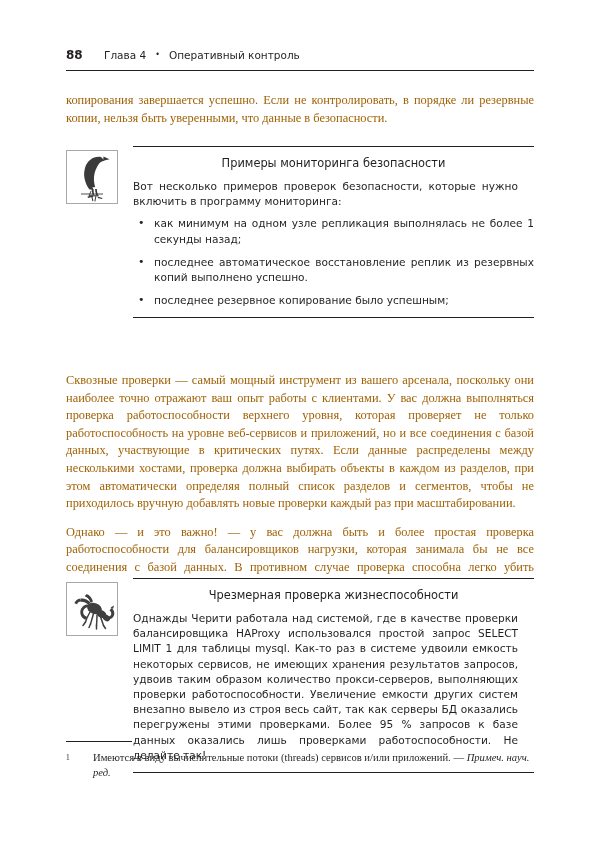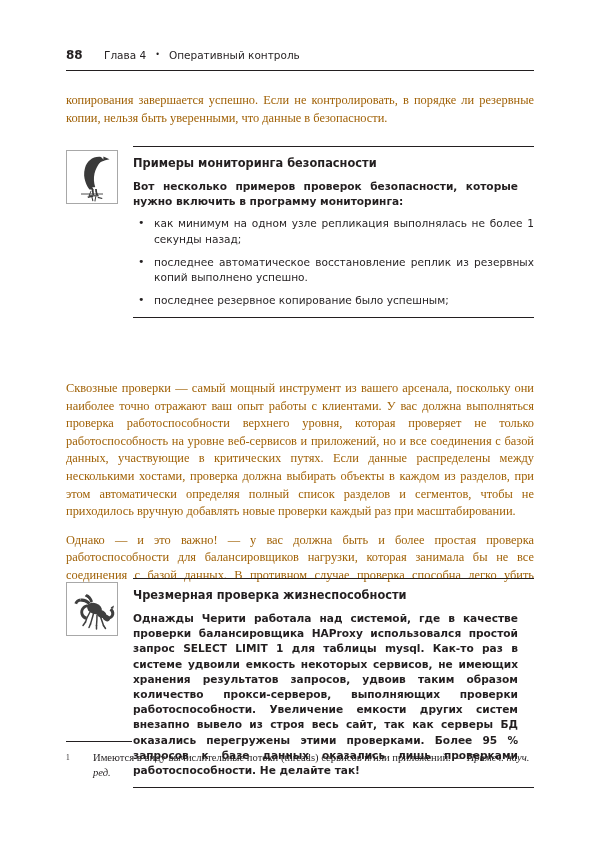--- a/index.html
+++ b/index.html
@@ -110,34 +110,34 @@
     position: relative;
   }
   .callout-rule {
     width: 401px;
     height: 1px;
     background: #231f20;
   }
   .callout-rule.bottom { margin-top: 9px; }
   .callout-title {
     font-family: "DejaVu Sans", "Liberation Sans", sans-serif;
-    font-weight: bold;
+    font-weight: normal;
     font-size: 11.4px;
     color: #231f20;
     margin: 9px 0 0 0;
     line-height: 15px;
+    text-align: center;
   }
   .callout-text {
     font-family: "DejaVu Sans", "Liberation Sans", sans-serif;
     font-size: 10.6px;
     line-height: 15.2px;
     color: #231f20;
     margin: 8px 16px 0 0;
     text-align: justify;
-    font-weight: bold;
   }
   ul.callout-list {
     list-style: none;
     margin: 7px 0 0 0;
     padding: 0;
   }
   ul.callout-list li {
     font-family: "DejaVu Sans", "Liberation Sans", sans-serif;
     font-size: 10.6px;
     line-height: 15.2px;
@@ -236,21 +236,21 @@
       <ul class="callout-list">
         <li>как минимум на одном узле репликация выполнялась не более 1 секунды назад;</li>
         <li>последнее автоматическое восстановление реплик из резервных копий выполнено успешно.</li>
         <li>последнее резервное копирование было успешным;</li>
       </ul>
       <div class="callout-rule bottom"></div>
     </div>
   </div>
 
 
-  <div class="body-col" style="top:380px;">
+  <div class="body-col" style="top:372px;">
     <p class="body">Сквозные проверки — самый мощный инструмент из вашего арсенала, поскольку они наиболее точно отражают ваш опыт работы с клиентами. У вас должна выполняться проверка работоспособности верхнего уровня, которая проверяет не только работоспособность на уровне веб-сервисов и приложений, но и все соединения с базой данных, участвующие в критических путях. Если данные распределены между несколькими хостами, проверка должна выбирать объекты в каждом из разделов, при этом автоматически определяя полный список разделов и сегментов, чтобы не приходилось вручную добавлять новые проверки каждый раз при масштабировании.</p>
     <p class="body">Однако — и это важно! — у вас должна быть и более простая проверка работоспособности для балансировщиков нагрузки, которая занимала бы не все соединения с базой данных. В противном случае проверка способна легко убить систему.</p>
   </div>
 
   <div class="callout" style="top:578px;">
     <div class="callout-icon">
       <svg width="50" height="52" viewBox="0 0 50 52" xmlns="http://www.w3.org/2000/svg">
         <g fill="#3f3f3f">
           <path d="M24 22 C21 21 18 21.5 15.8 23.5 C13.5 25.6 12.8 28.6 13.6 31.4 C14.4 34.2 16.6 36.2 19.2 36.8 L20 33.8 C18.2 33.4 16.8 32.1 16.3 30.3 C15.8 28.4 16.4 26.6 17.8 25.4 C19.2 24.2 21 24 22.6 24.7 Z"></path>
           <ellipse cx="27.5" cy="25.5" rx="7.6" ry="5.4" transform="rotate(20 27.5 25.5)"></ellipse>

